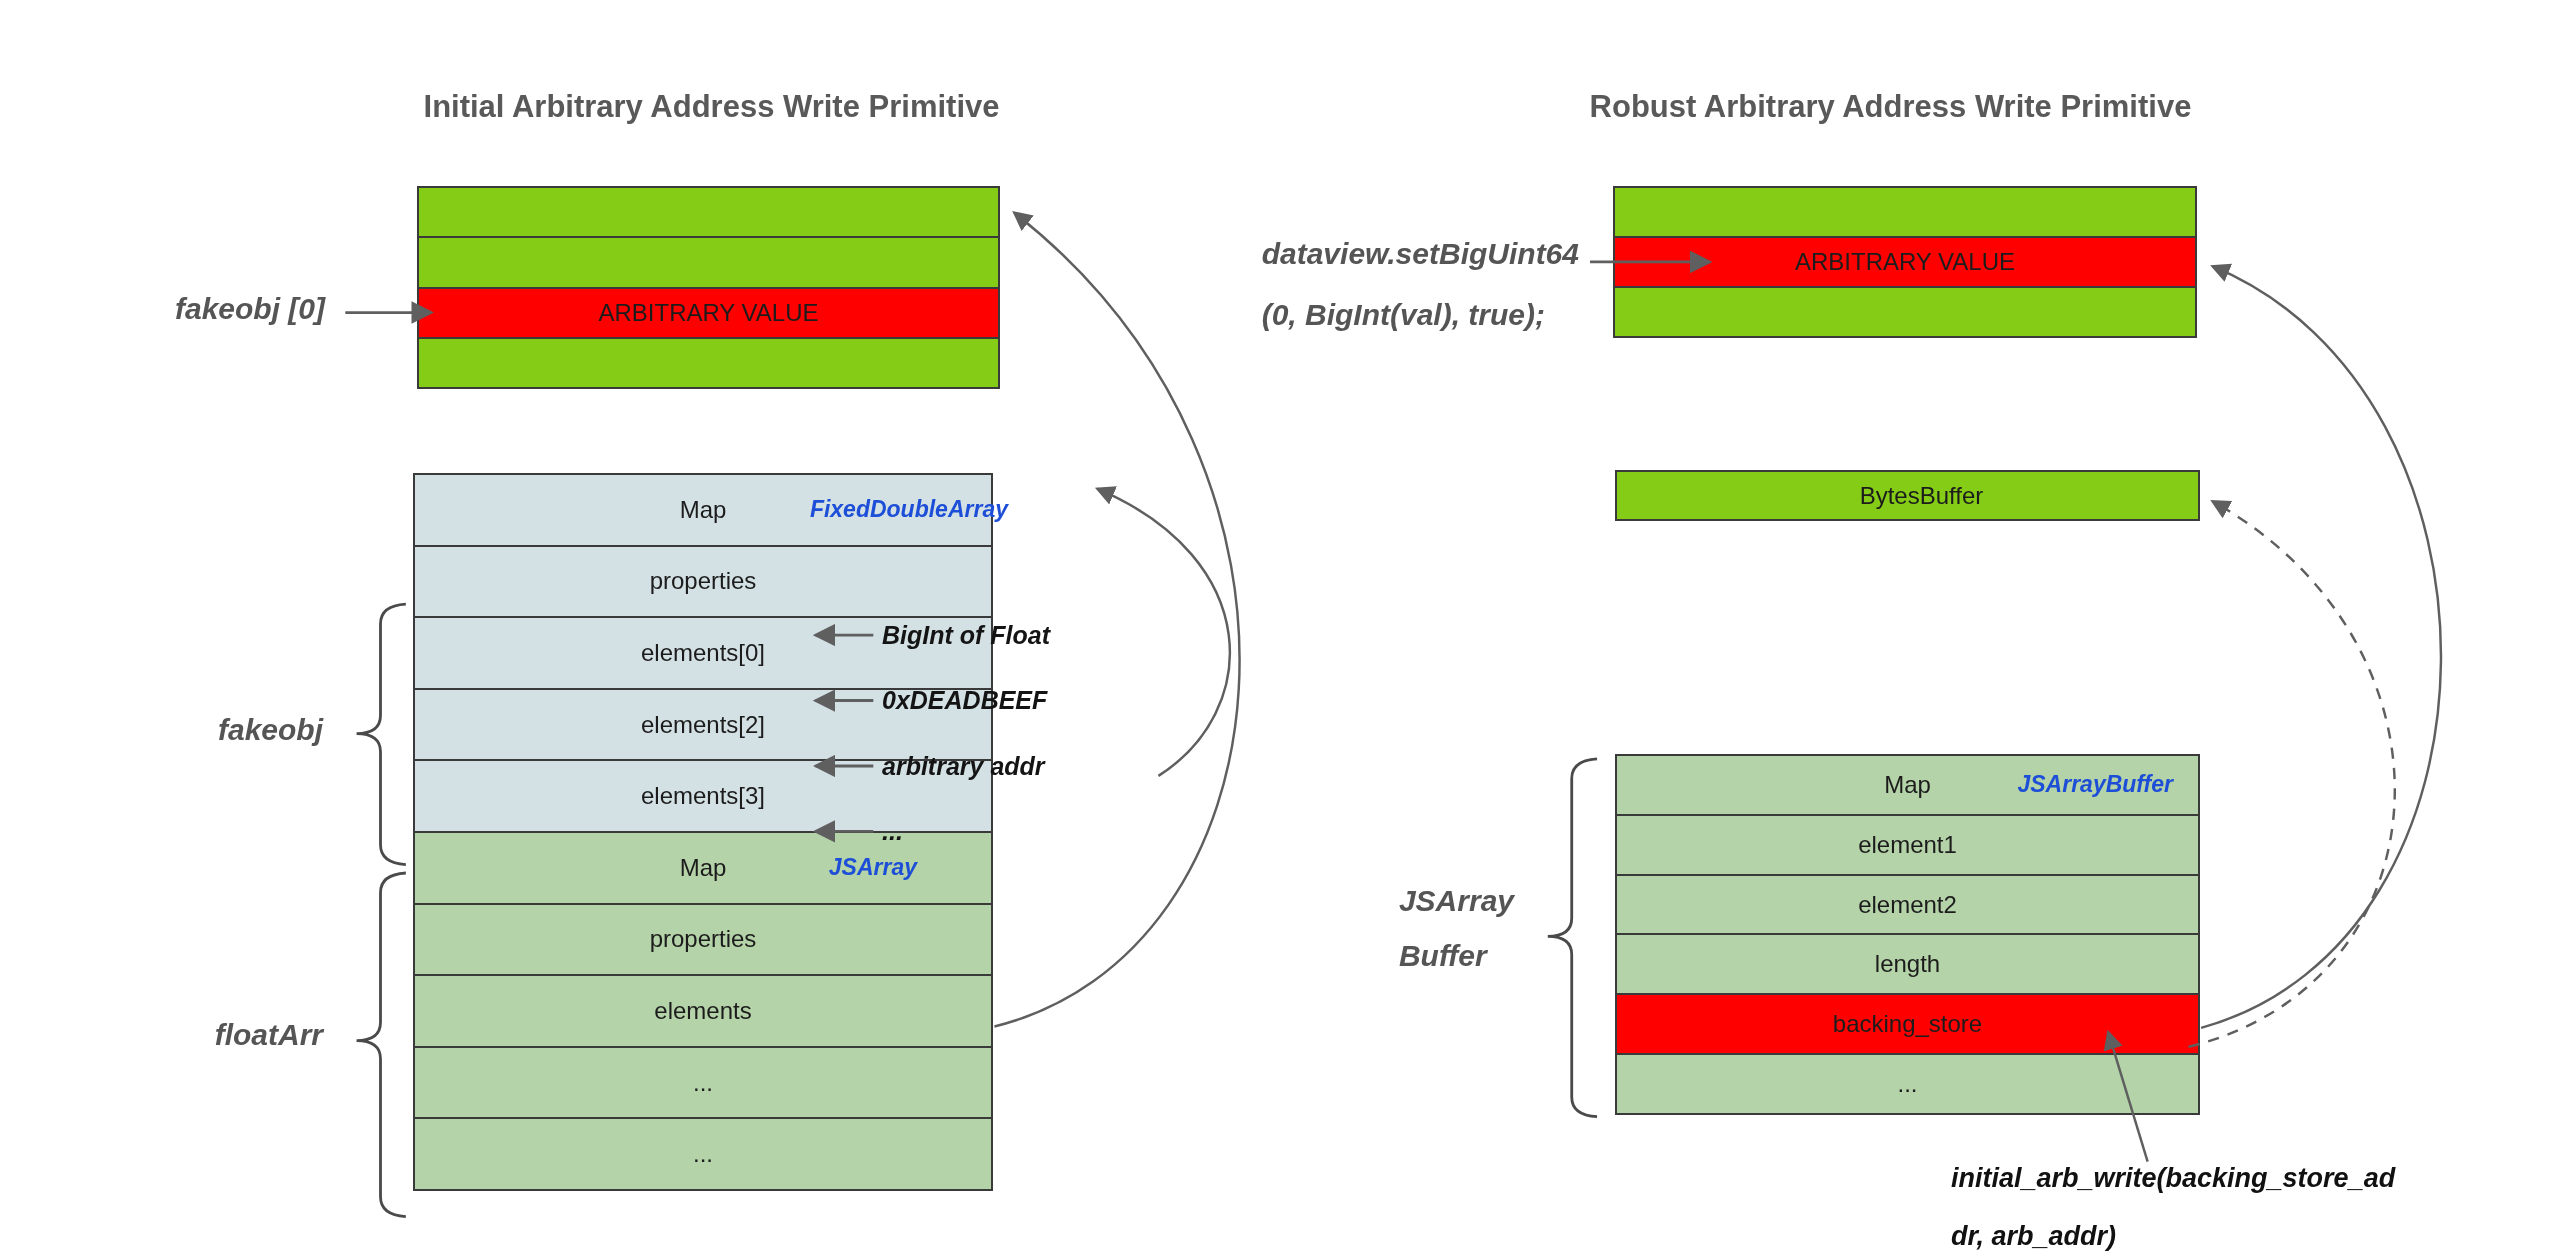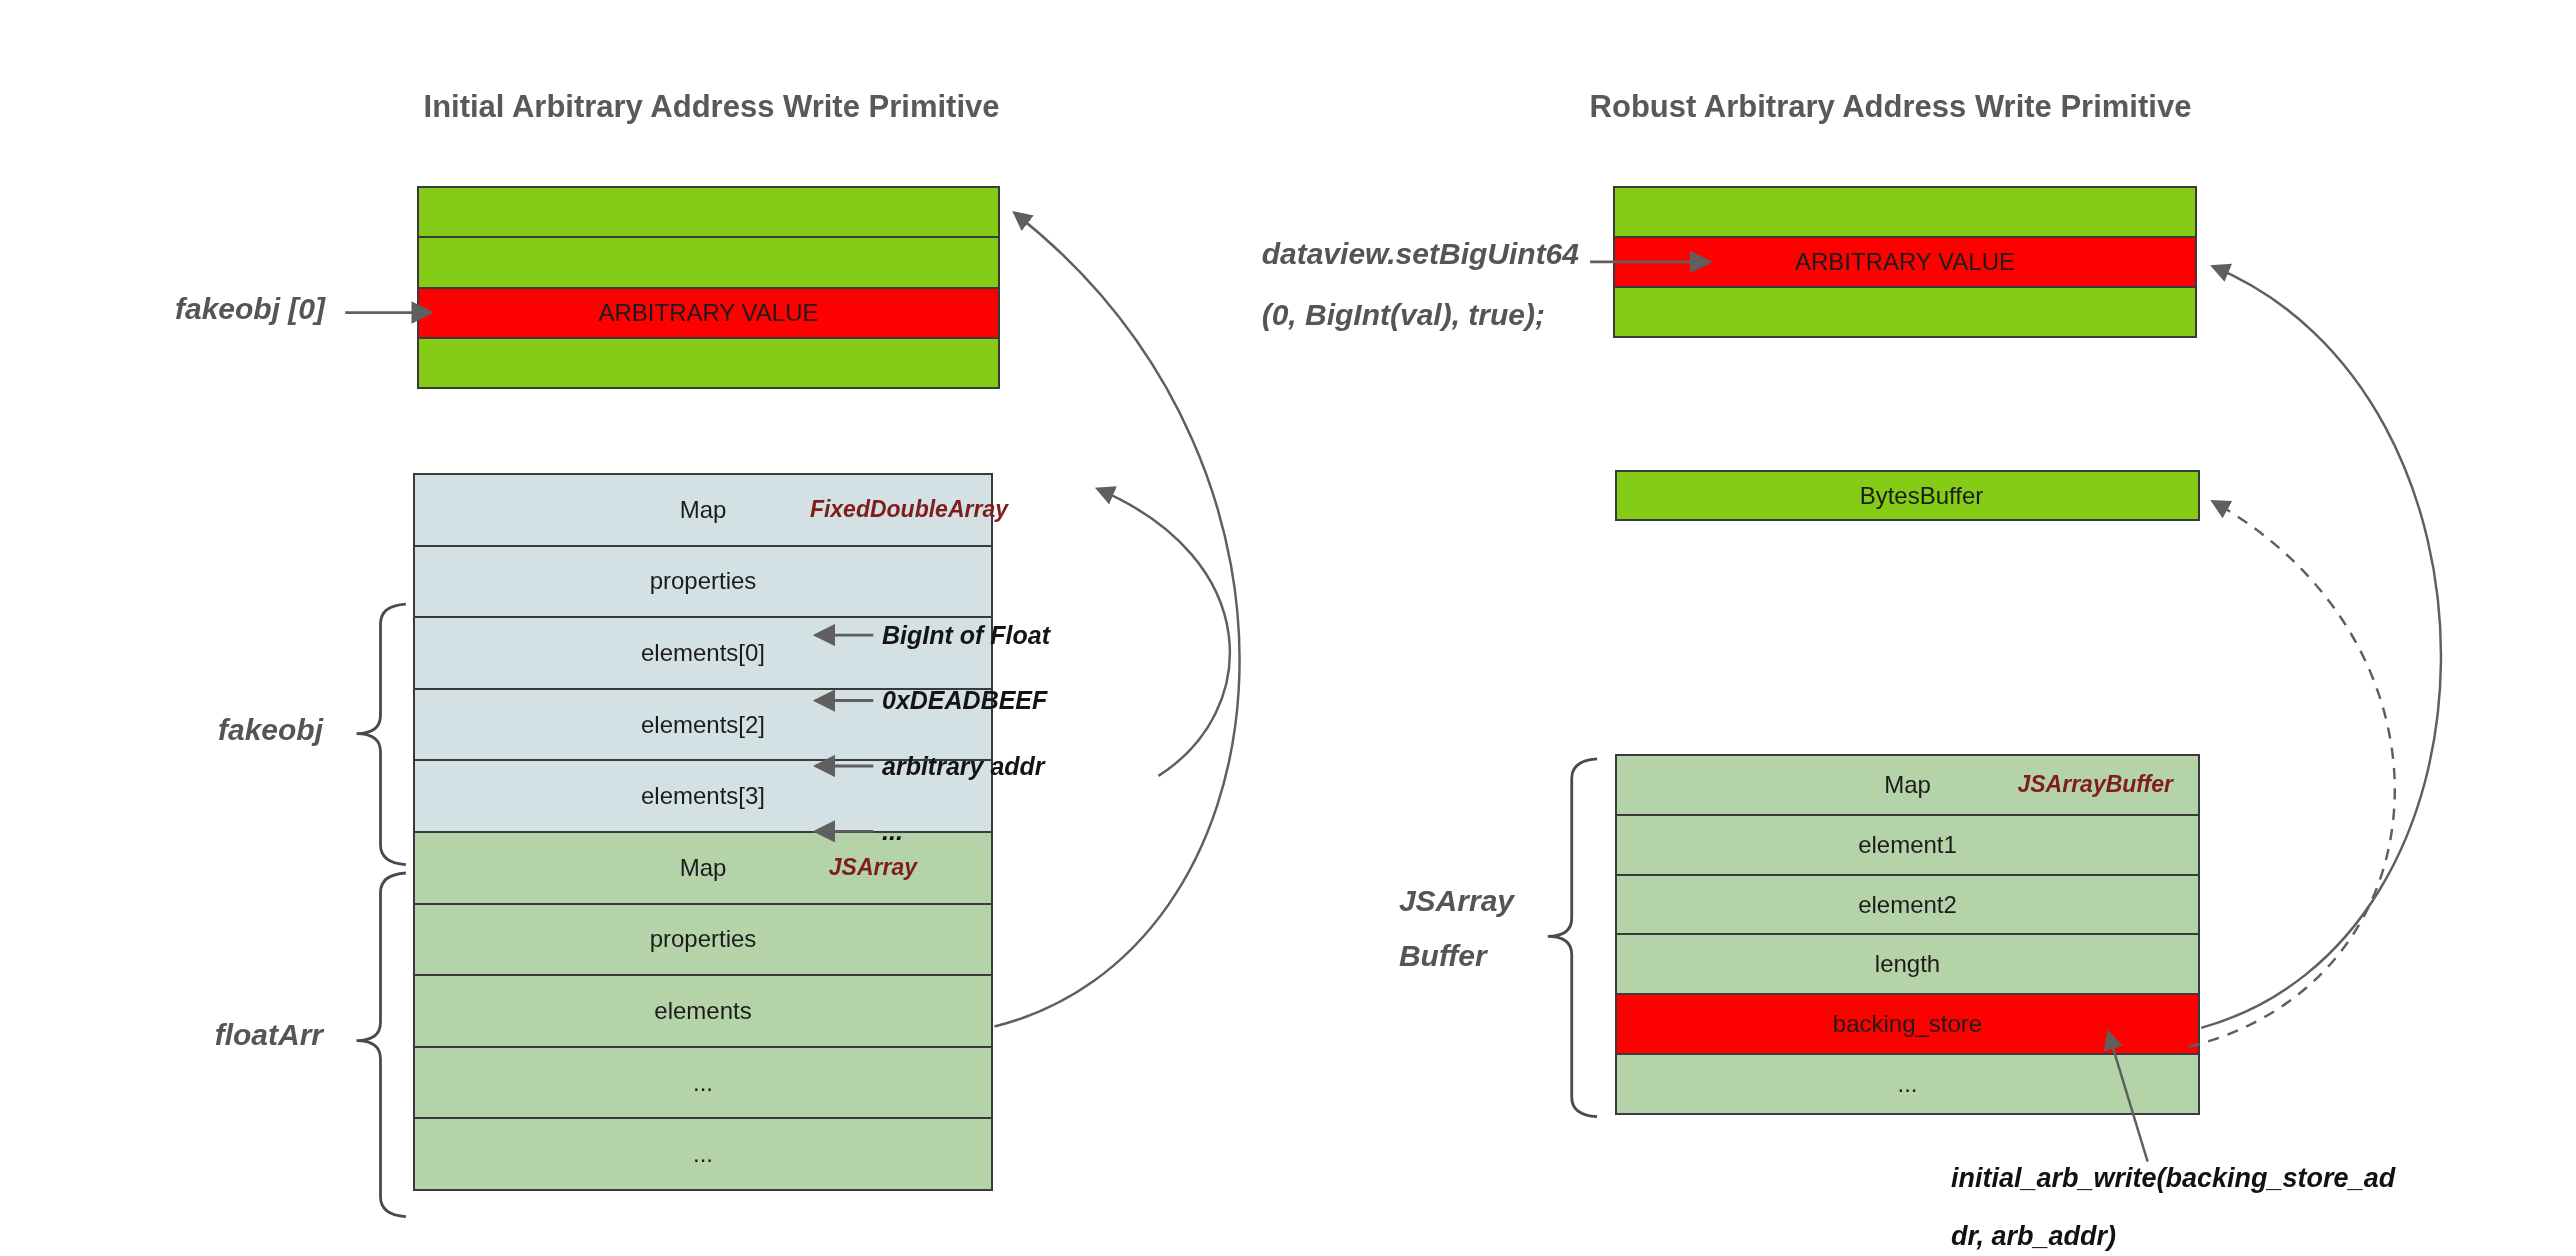--- a/index.html
+++ b/index.html
@@ -40,21 +40,21 @@
   }
   .row:first-child{border-top:none;}
   .row.gray{background:#84cc16;padding-left:28px;}
   .row.blue{background:#d3e0e4;}
   .row.green{background:#b5d3a8;}
   .row.red{background:#fe0000;}
   .type-label{
     position:absolute;
     font-weight:bold;
     font-style:italic;
-    color:#7f1d1d;
+    color:#1d4ed8;
     font-size:23px;
     white-space:nowrap;
   }
   .side-label{
     position:absolute;
     font-weight:bold;
     font-style:italic;
     color:#555555;
     white-space:nowrap;
   }

